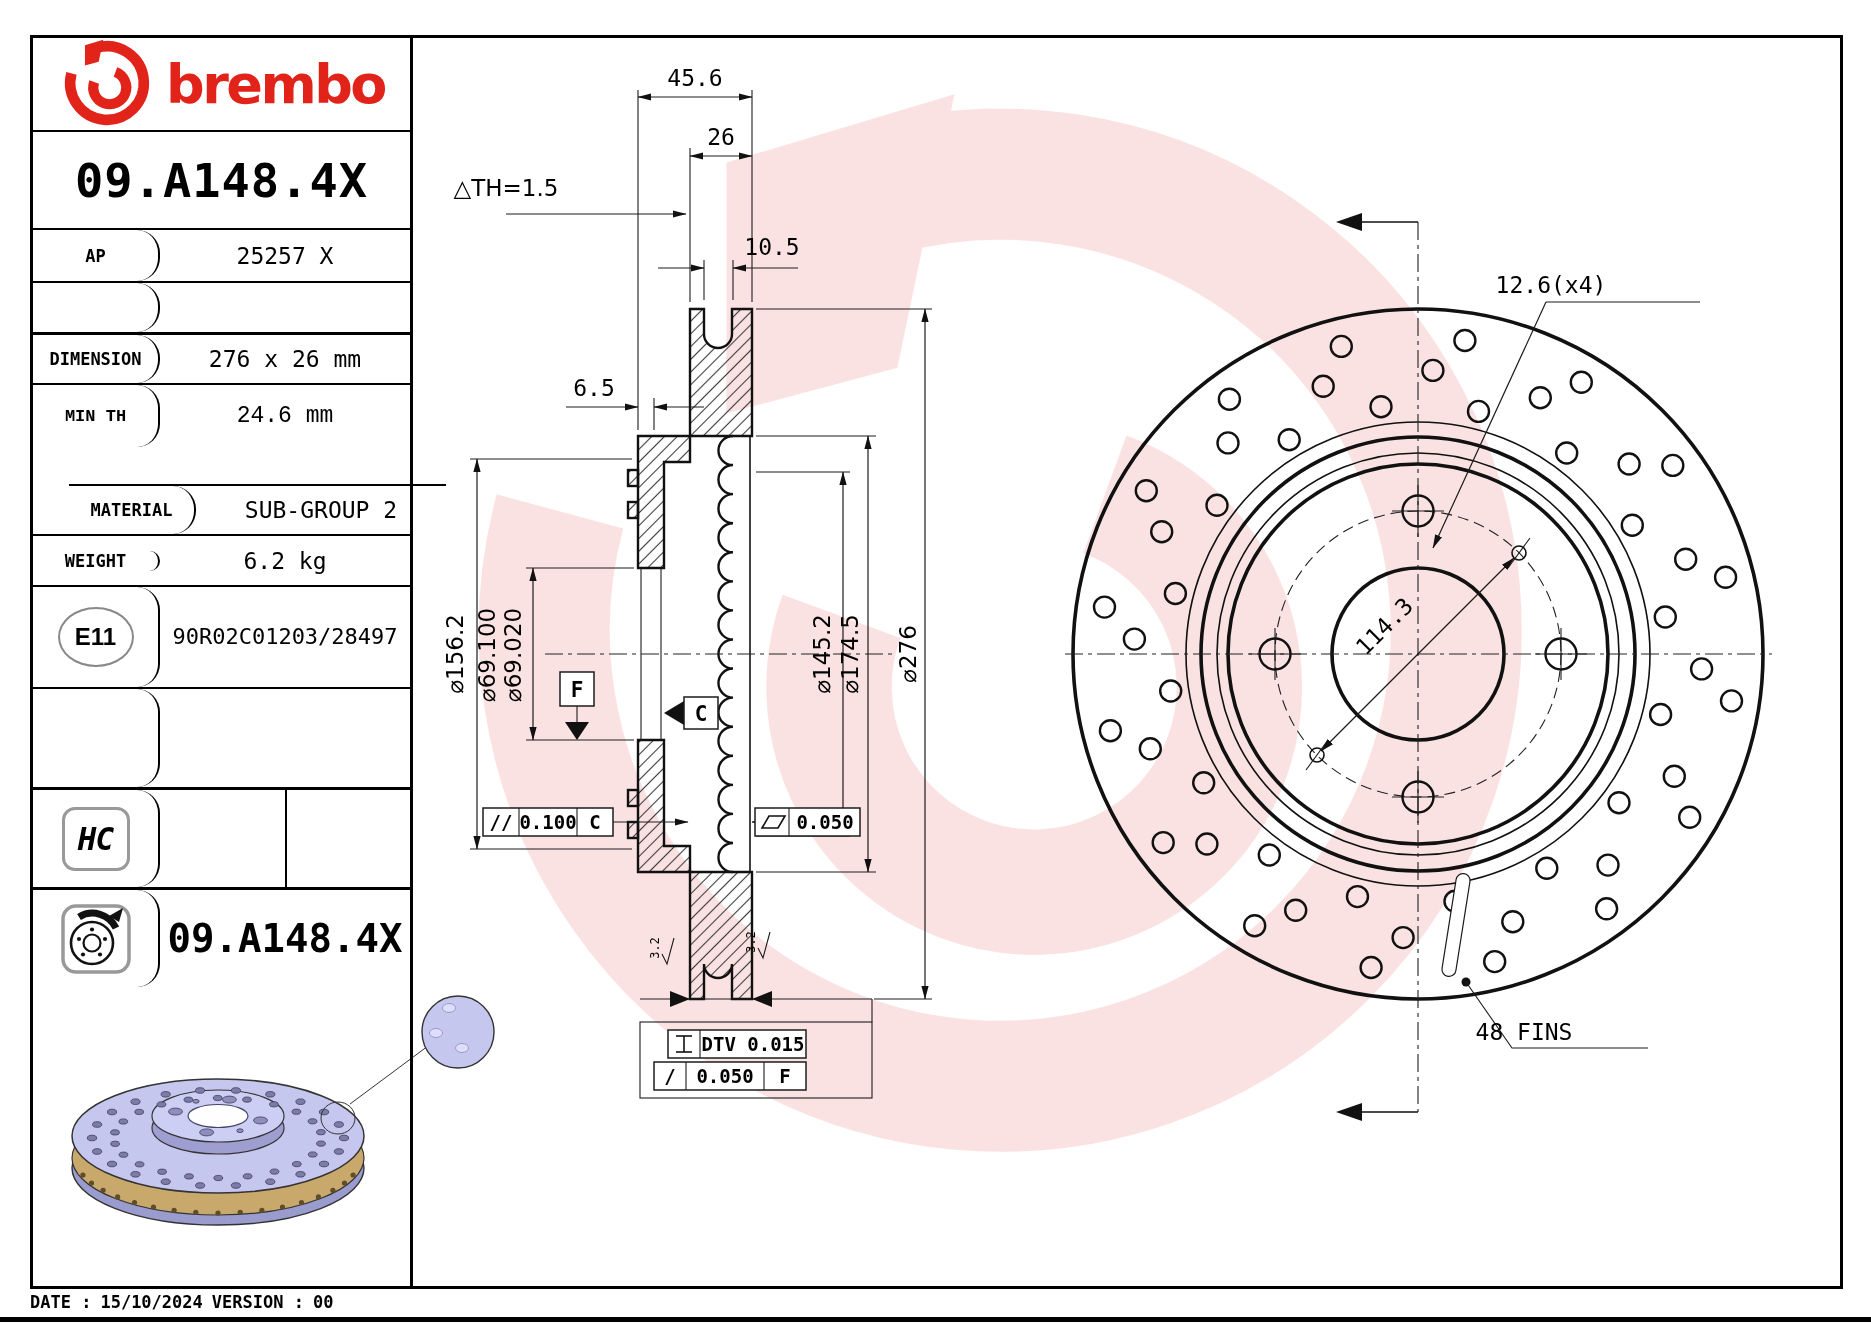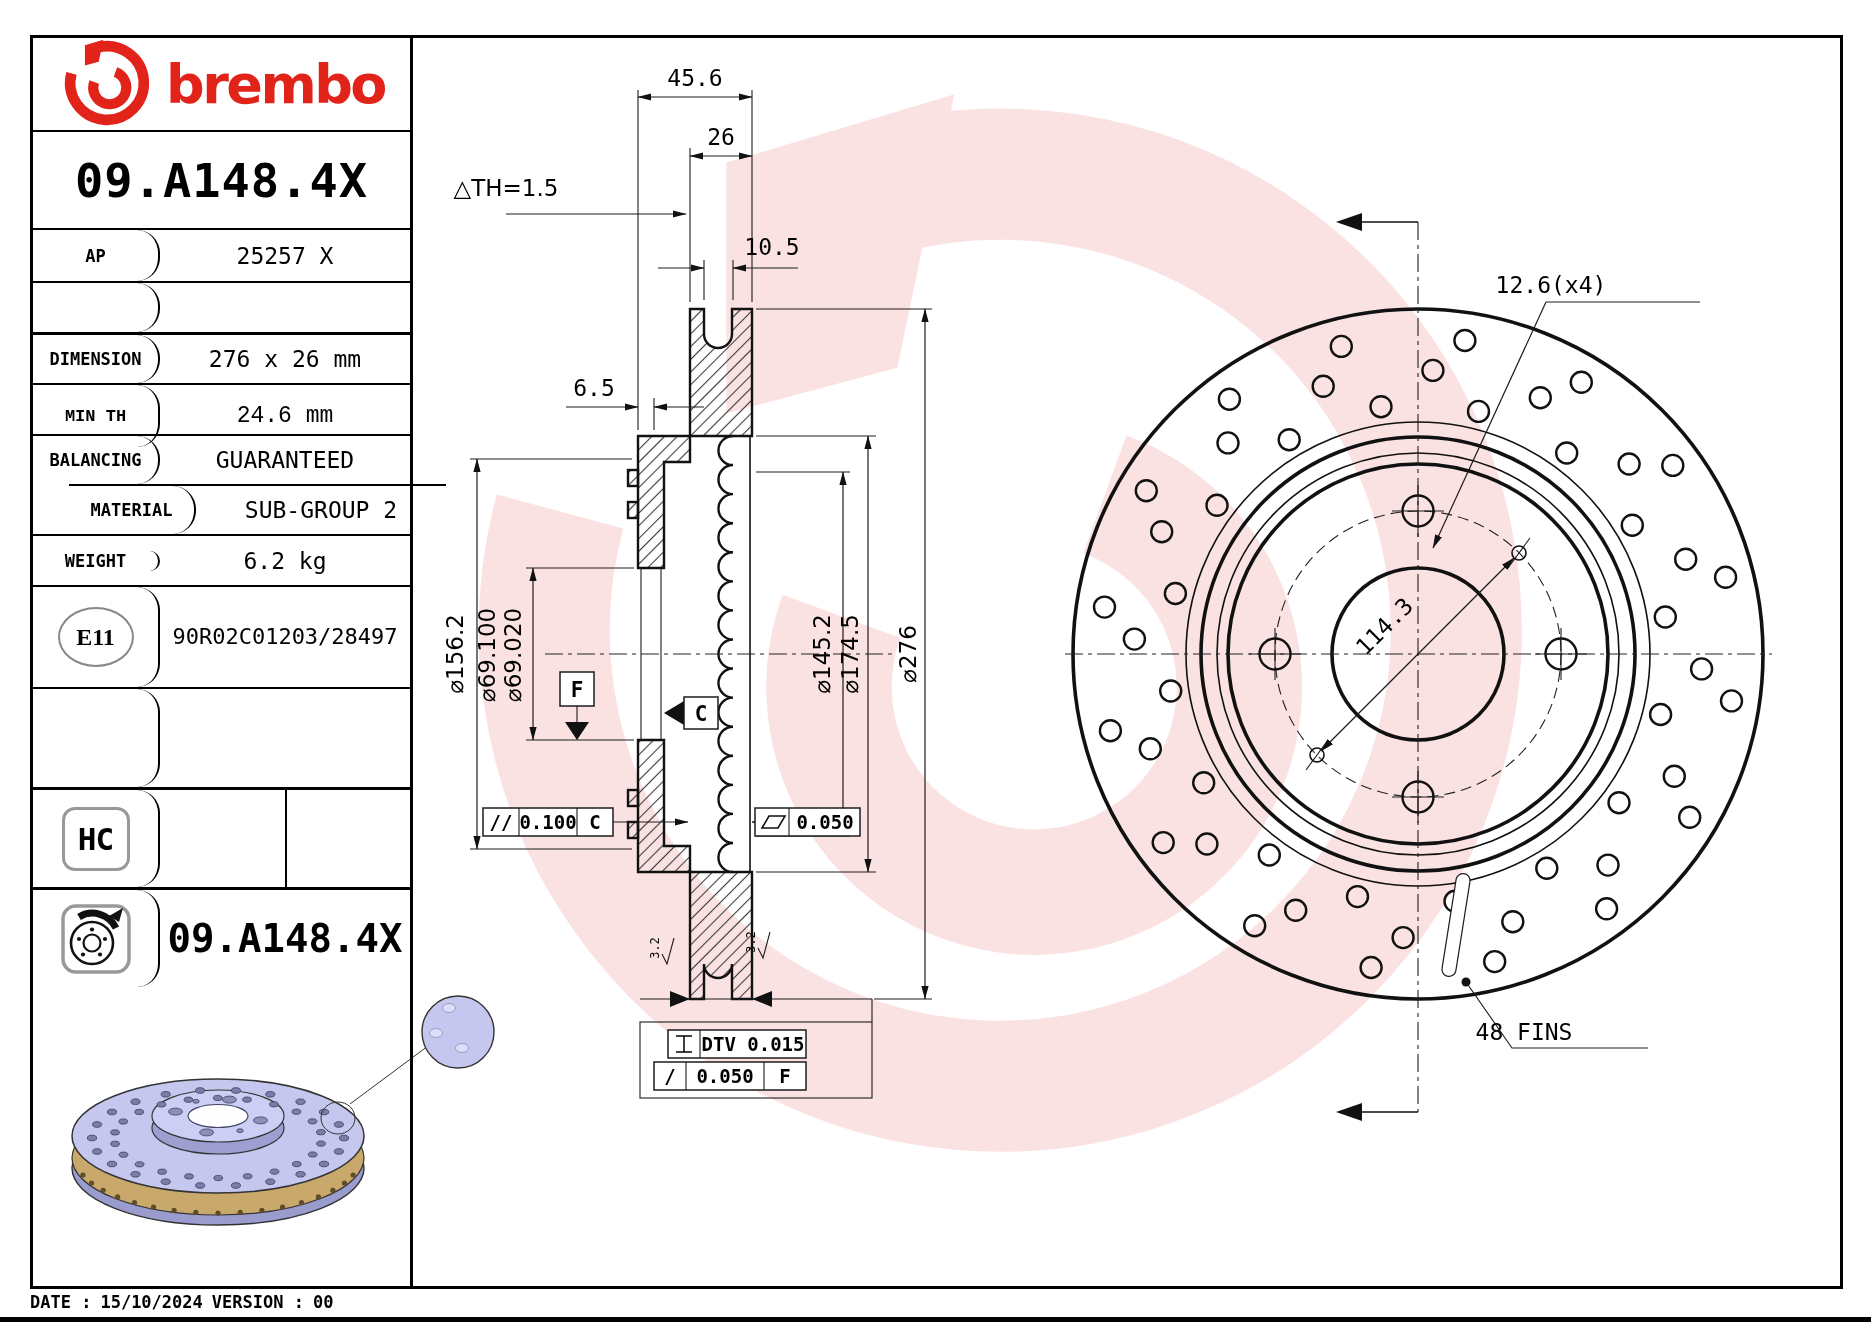--- a/index.html
+++ b/index.html
@@ -11,23 +11,23 @@
   .row{position:absolute;left:33px;width:377px;box-sizing:border-box;display:flex;align-items:stretch;}
   .bt2{border-top:2px solid #000;} .bt3{border-top:3px solid #000;}
   .lbl{width:125px;border-right:2px solid #000;display:flex;align-items:center;justify-content:center;
        font-weight:bold;font-size:17px;text-align:center;border-radius:23px;}
   .val{flex:1;display:flex;align-items:center;justify-content:center;font-size:23px;}
   .midsep{width:125px;border-right:2px solid #000;}
   .pn-big{width:100%;display:flex;align-items:center;justify-content:center;font-size:47px;font-weight:bold;letter-spacing:1px;}
   .pn-mid{flex:1;display:flex;align-items:center;justify-content:center;font-size:39px;font-weight:bold;}
   .e11-wrap{display:flex;flex-direction:row;align-items:center;justify-content:center;line-height:1.25;font-size:22px;}
   .e11-badge{width:72px;height:56px;border:2.5px solid #888;border-radius:50%;display:flex;align-items:center;
-       justify-content:center;font-size:24px;font-weight:bold;font-family:Liberation Serif, serif;}
+       justify-content:center;font-size:24px;font-weight:bold;font-family:Liberation Sans, sans-serif;}
   .hc-badge{width:62px;height:58px;border:3.5px solid #999;border-radius:13px;display:flex;align-items:center;
-       justify-content:center;font-size:31px;font-weight:bold;letter-spacing:-1px;}
+       justify-content:center;font-size:31px;font-weight:bold;letter-spacing:-1px;font-style:italic;}
   .footer{position:absolute;left:30px;top:1292px;width:1813px;font-size:17px;font-weight:bold;}
   .footer span{margin-right:9px;}
   .bottom-rule{position:absolute;left:0;top:1317px;width:1871px;height:5px;background:#000;}
   .main-svg{position:absolute;left:410px;top:35px;}
   .render-svg{position:absolute;left:30px;top:987px;}
   .logo-svg{display:block;}
   
   .ln1{stroke:#1c1c1c;stroke-width:1.1;fill:none;}
   .ln15{stroke:#111;stroke-width:1.6;fill:none;}
   .ln2{stroke:#111;stroke-width:2.4;fill:none;}
@@ -83,24 +83,20 @@
   <div class="row bt3" style="top:332px;height:51px;">
     <div class="lbl">DIMENSION</div>
     <div class="val">276 x 26 mm</div>
   </div>
 
   <div class="row bt2" style="top:383px;height:64px;font-family:Liberation Mono, monospace;">
     <div class="lbl">MIN TH</div>
     <div class="val">24.6 mm</div>
   </div>
 
-  <div class="row bt2" style="top:434px;height:50px;">
-    <div class="lbl">BALANCING</div>
-    <div class="val">GUARANTEED</div>
-  </div>
 
   <div class="row bt2" style="top:484px;height:50px;margin-left:36px;">
     <div class="lbl">MATERIAL</div>
     <div class="val">SUB-GROUP 2</div>
   </div>
 
   <div class="row bt2" style="top:534px;height:51px;align-items:center;">
     <div class="lbl">WEIGHT</div>
     <div class="val">6.2 kg</div>
   </div>

